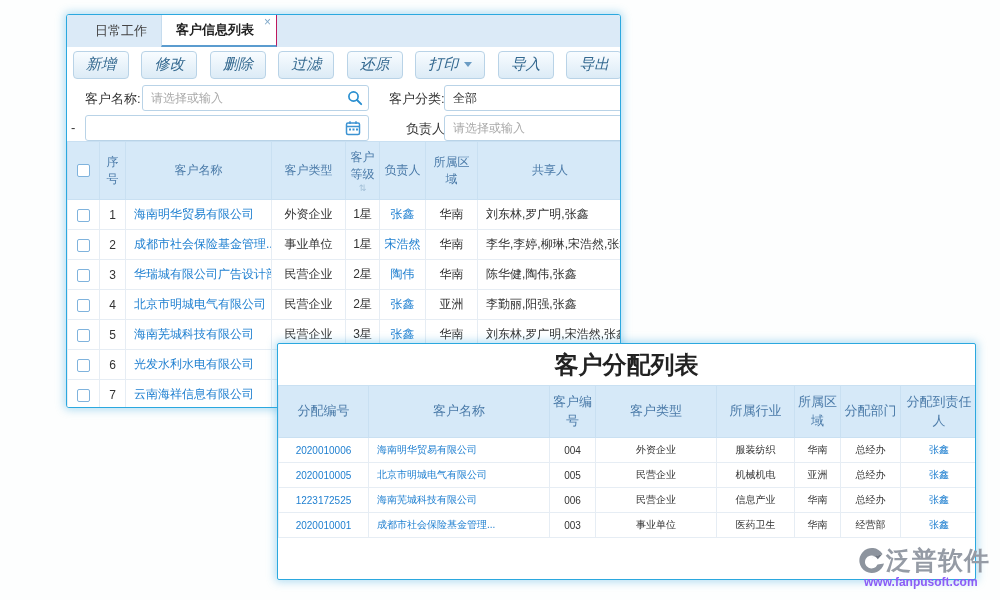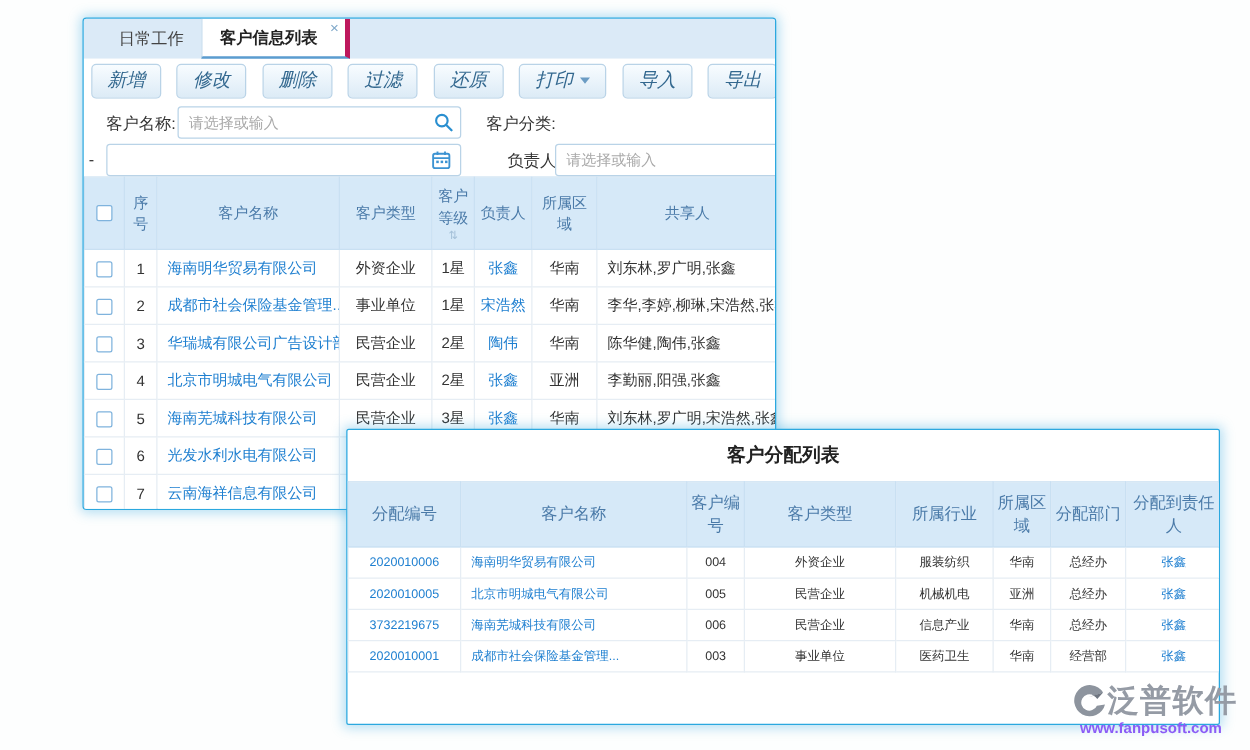--- a/index.html
+++ b/index.html
@@ -10,21 +10,21 @@
   
   .panel { position:absolute; background:#fff; border:1px solid #2ba8df;
            box-shadow:0 0 9px 2px rgba(62,170,224,.38); overflow:hidden;margin-left:26px; }
   .panel1 { left:40px; top:14px; width:555px; height:394px; border-radius:3px; z-index:1; }
   .panel2 { left:251px; top:343px; width:699px; height:237px; border-radius:2px; z-index:10; }
 
   
   .tabbar { height:32px; background:#dbeaf7; display:flex; align-items:flex-end; padding-left:14px; }
   .tab { height:32px; line-height:32px; padding:0 14px; font-size:13px; color:#444; cursor:pointer; }
   .tab.active { background:#fff; color:#222; font-weight:bold; position:relative;
-                border-left:1px solid #c6dcee; border-right:4px solid #be185d;
+                border-left:1px solid #c6dcee; border-right:1px solid #be185d;
                 border-bottom:2px solid #5b9ccf; line-height:30px; padding-right:22px; }
   .tab .close { position:absolute; right:5px; top:1px; font-weight:normal; font-size:12px;
                 color:#7fa8c9; line-height:12px; cursor:pointer; }
 
   
   .toolbar { height:32px; padding:4px 0 0 6px; background:#fff; white-space:nowrap; }
   .btn { display:inline-block; margin-right:8px; padding:3px 12px 4px; font-size:15px; color:#33688f;
          background:linear-gradient(#f8fcff,#dcebf6); border:1px solid #b9d3e7; border-radius:4px; cursor:pointer;font-style:italic; }
   .caret { display:inline-block; width:0; height:0; margin-left:6px; vertical-align:2px;
            border-left:4px solid transparent; border-right:4px solid transparent; border-top:5px solid #6b9cc4; }
@@ -49,21 +49,21 @@
   .grid2 th { height:52px; font-size:13px; }
   .grid2 td { height:25px; font-size:10px; }
   td.c, th.c { text-align:center; }
   td.l { text-align:left; padding-left:8px; }
   a.lnk { color:#1e7fd0; text-decoration:none; cursor:pointer; }
   .checkbox { display:inline-block; width:13px; height:13px; background:#fff;
               border:1px solid #7fb3dd; border-radius:2px; vertical-align:middle; cursor:pointer; }
   .sort { display:block; font-size:9px; color:#a4c0d8; line-height:8px; margin-top:2px; }
 
   
-  .alloc-title { height:41px; line-height:41px; text-align:center; font-size:15px; font-weight:bold; color:#222; }
+  .alloc-title { height:41px; line-height:41px; text-align:center; font-size:24px; font-weight:bold; color:#222; }
 
   
   .watermark { position:absolute; left:858px; top:544px; width:142px; height:52px; z-index:30; }
   .wm-logo { position:absolute; left:0; top:3px; }
   .wm-brand { position:absolute; left:28px; top:0; font-size:25px; font-weight:bold; color:#959ba5; letter-spacing:1px; }
   .wm-url { position:absolute; left:6px; top:31px; font-size:12px; font-weight:bold; color:#8b5cf6; }
 </style>
 </head>
 <body>
 
@@ -92,20 +92,21 @@
     </div>
 
     <div class="filters">
       <span class="flabel" style="left:18px; top:11px;">客户名称:</span>
       <input class="fin" style="left: 75px; top: 6px; width: 227px;" placeholder="请选择或输入">
       <svg class="ficon" style="left:280px; top:11px;" viewBox="0 0 16 16">
         <circle cx="6.5" cy="6.5" r="4.6" fill="none" stroke="#2a8fd0" stroke-width="1.7"></circle>
         <line x1="10" y1="10" x2="14.2" y2="14.2" stroke="#2a8fd0" stroke-width="1.9" stroke-linecap="round"></line>
       </svg>
       <span class="flabel" style="left:322px; top:11px;">客户分类:</span>
+      <input class="fin" style="left: 377px; top: 6px; width: 200px;" value="全部">
 
       <span class="flabel" style="left:4px; top:41px;">-</span>
       <input class="fin" style="left: 18px; top: 36px; width: 284px;">
       <svg class="ficon" style="left:278px; top:41px;" viewBox="0 0 16 16">
         <rect x="1.5" y="3" width="13" height="11.5" rx="1.5" fill="none" stroke="#3c93d2" stroke-width="1.5"></rect>
         <line x1="1.5" y1="6.5" x2="14.5" y2="6.5" stroke="#3c93d2" stroke-width="1.5"></line>
         <line x1="5" y1="1.2" x2="5" y2="4" stroke="#3c93d2" stroke-width="1.5"></line>
         <line x1="11" y1="1.2" x2="11" y2="4" stroke="#3c93d2" stroke-width="1.5"></line>
         <rect x="4" y="8.5" width="2" height="2" fill="#3c93d2"></rect>
           <rect x="7.5" y="8.5" width="2" height="2" fill="#3c93d2"></rect>
@@ -256,21 +257,21 @@
           <td class="c"><a class="lnk">2020010005</a></td>
           <td class="l"><a class="lnk">北京市明城电气有限公司</a></td>
           <td class="c">005</td>
           <td class="c">民营企业</td>
           <td class="c">机械机电</td>
           <td class="c">亚洲</td>
           <td class="c">总经办</td>
           <td class="c"><a class="lnk">张鑫</a></td>
         </tr>
         <tr>
-          <td class="c"><a class="lnk">3732219675</a></td>
+          <td class="c"><a class="lnk">1223172525</a></td>
           <td class="l"><a class="lnk">海南芜城科技有限公司</a></td>
           <td class="c">006</td>
           <td class="c">民营企业</td>
           <td class="c">信息产业</td>
           <td class="c">华南</td>
           <td class="c">总经办</td>
           <td class="c"><a class="lnk">张鑫</a></td>
         </tr>
         <tr>
           <td class="c"><a class="lnk">2020010001</a></td>

